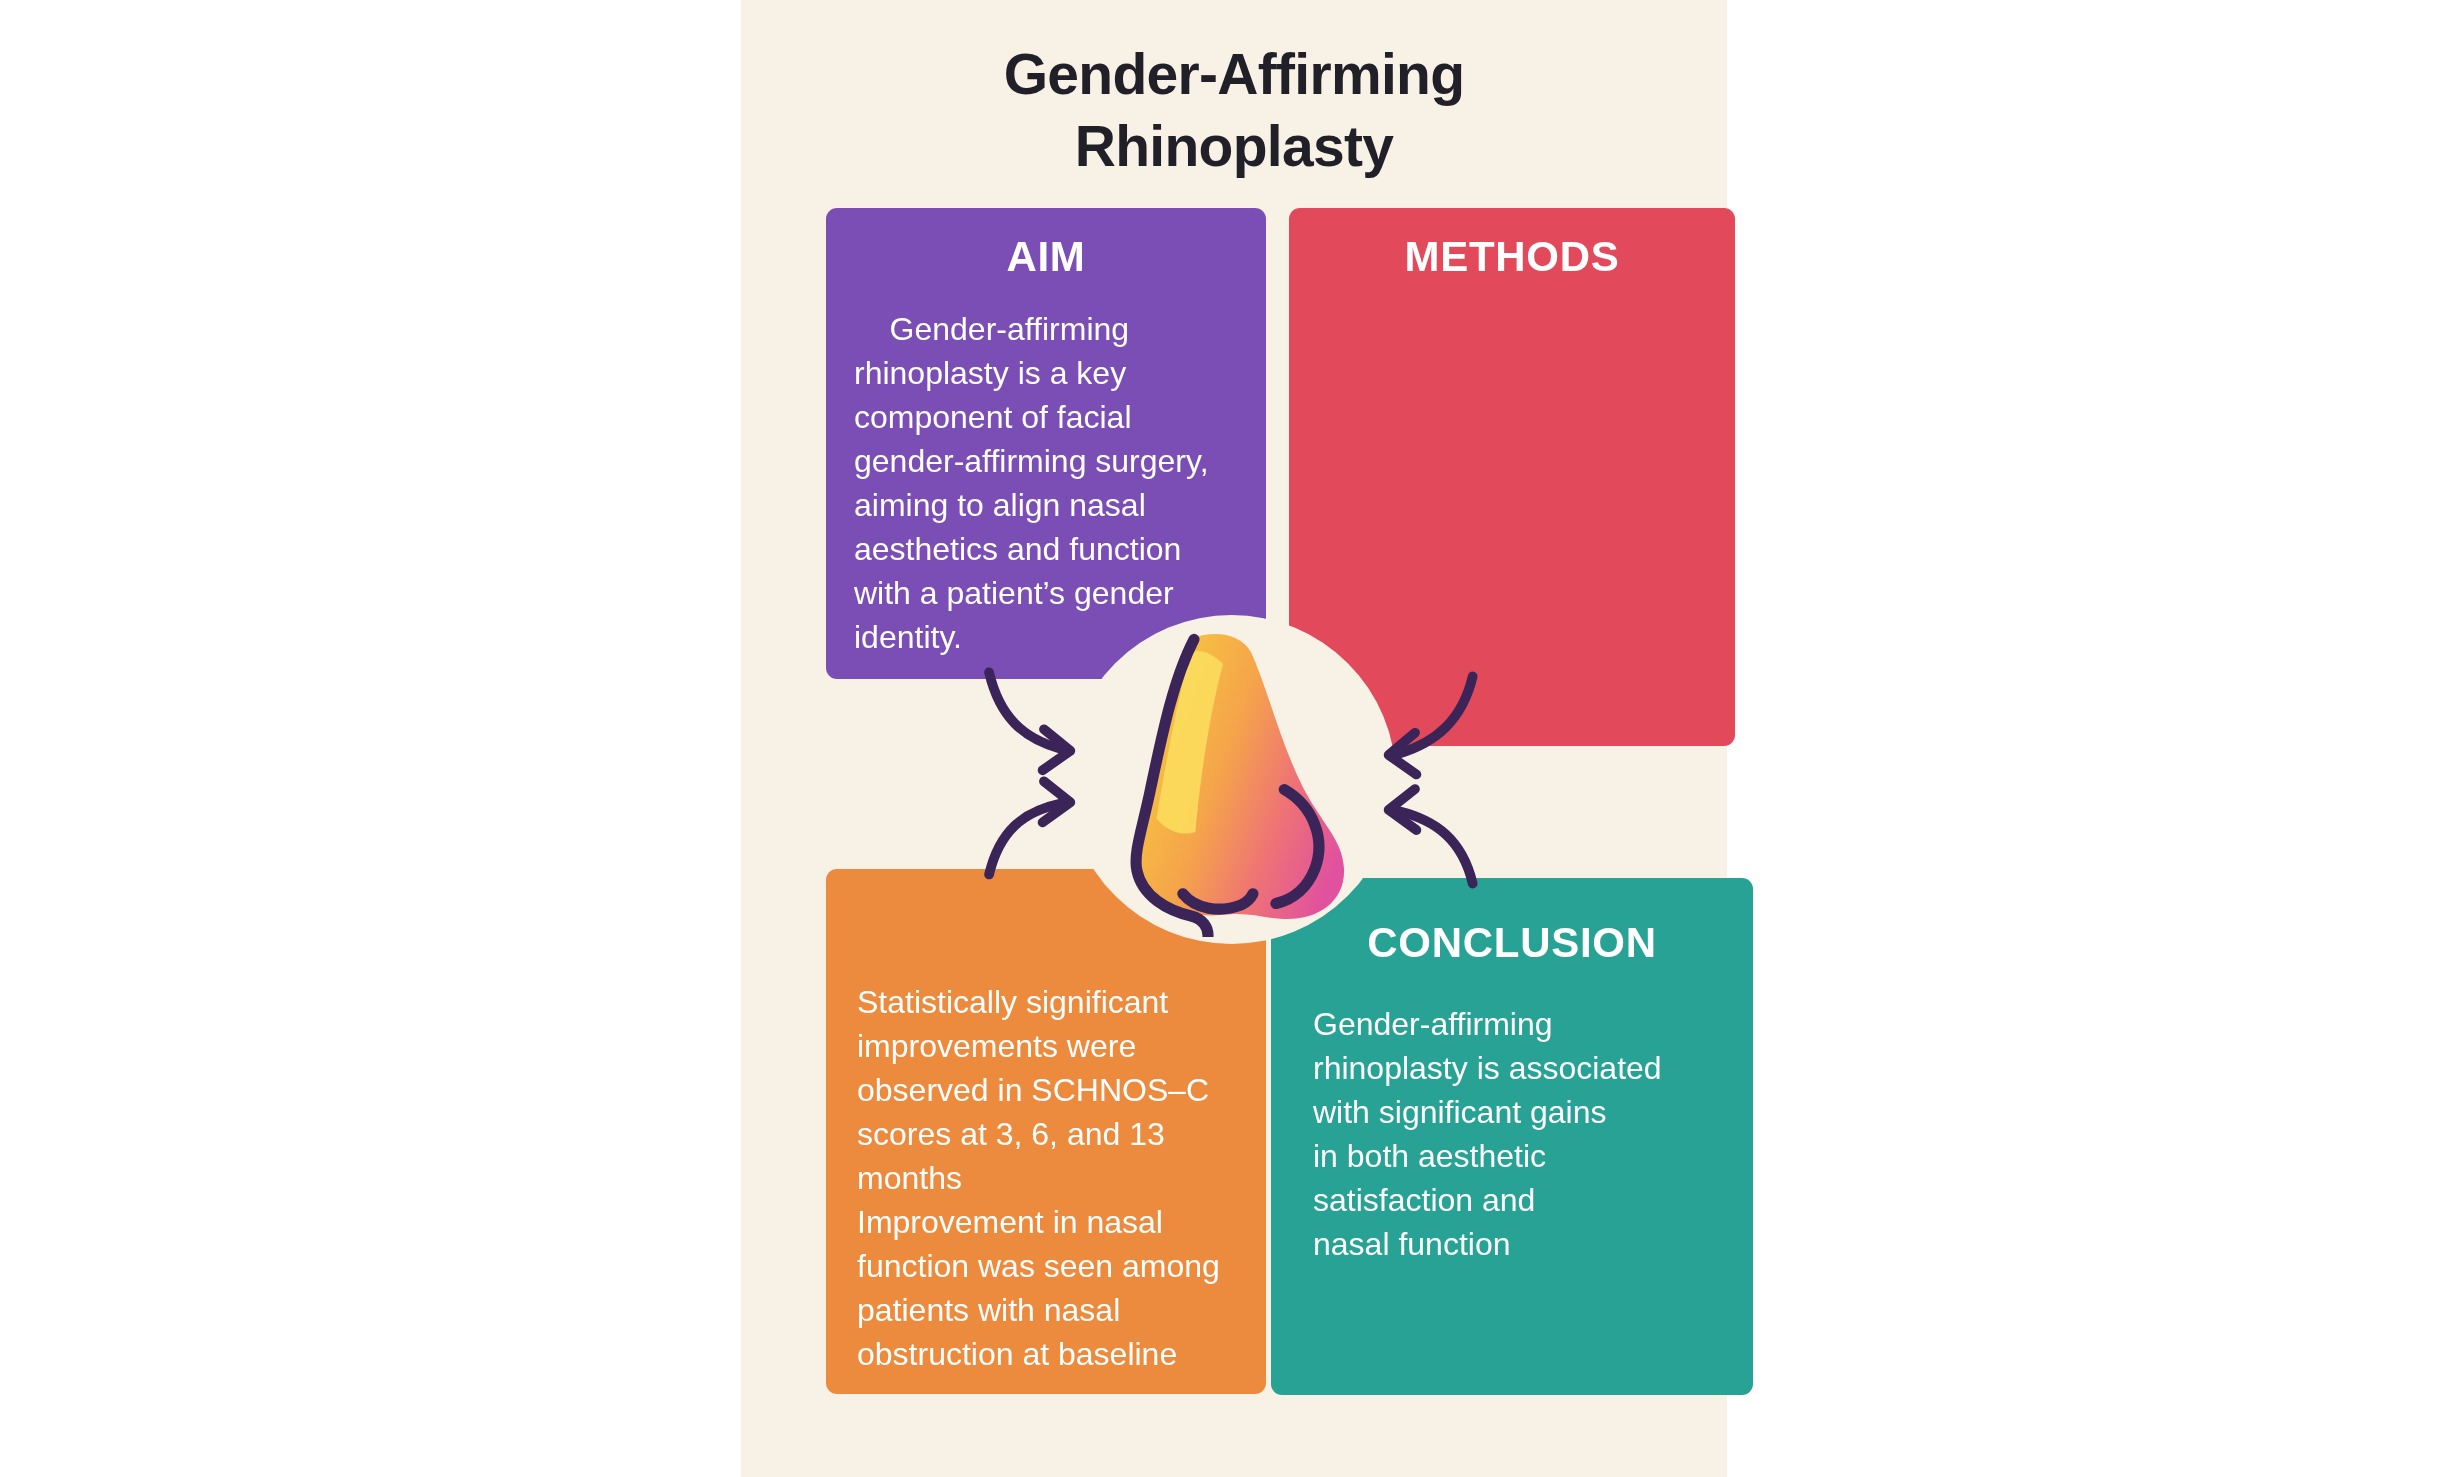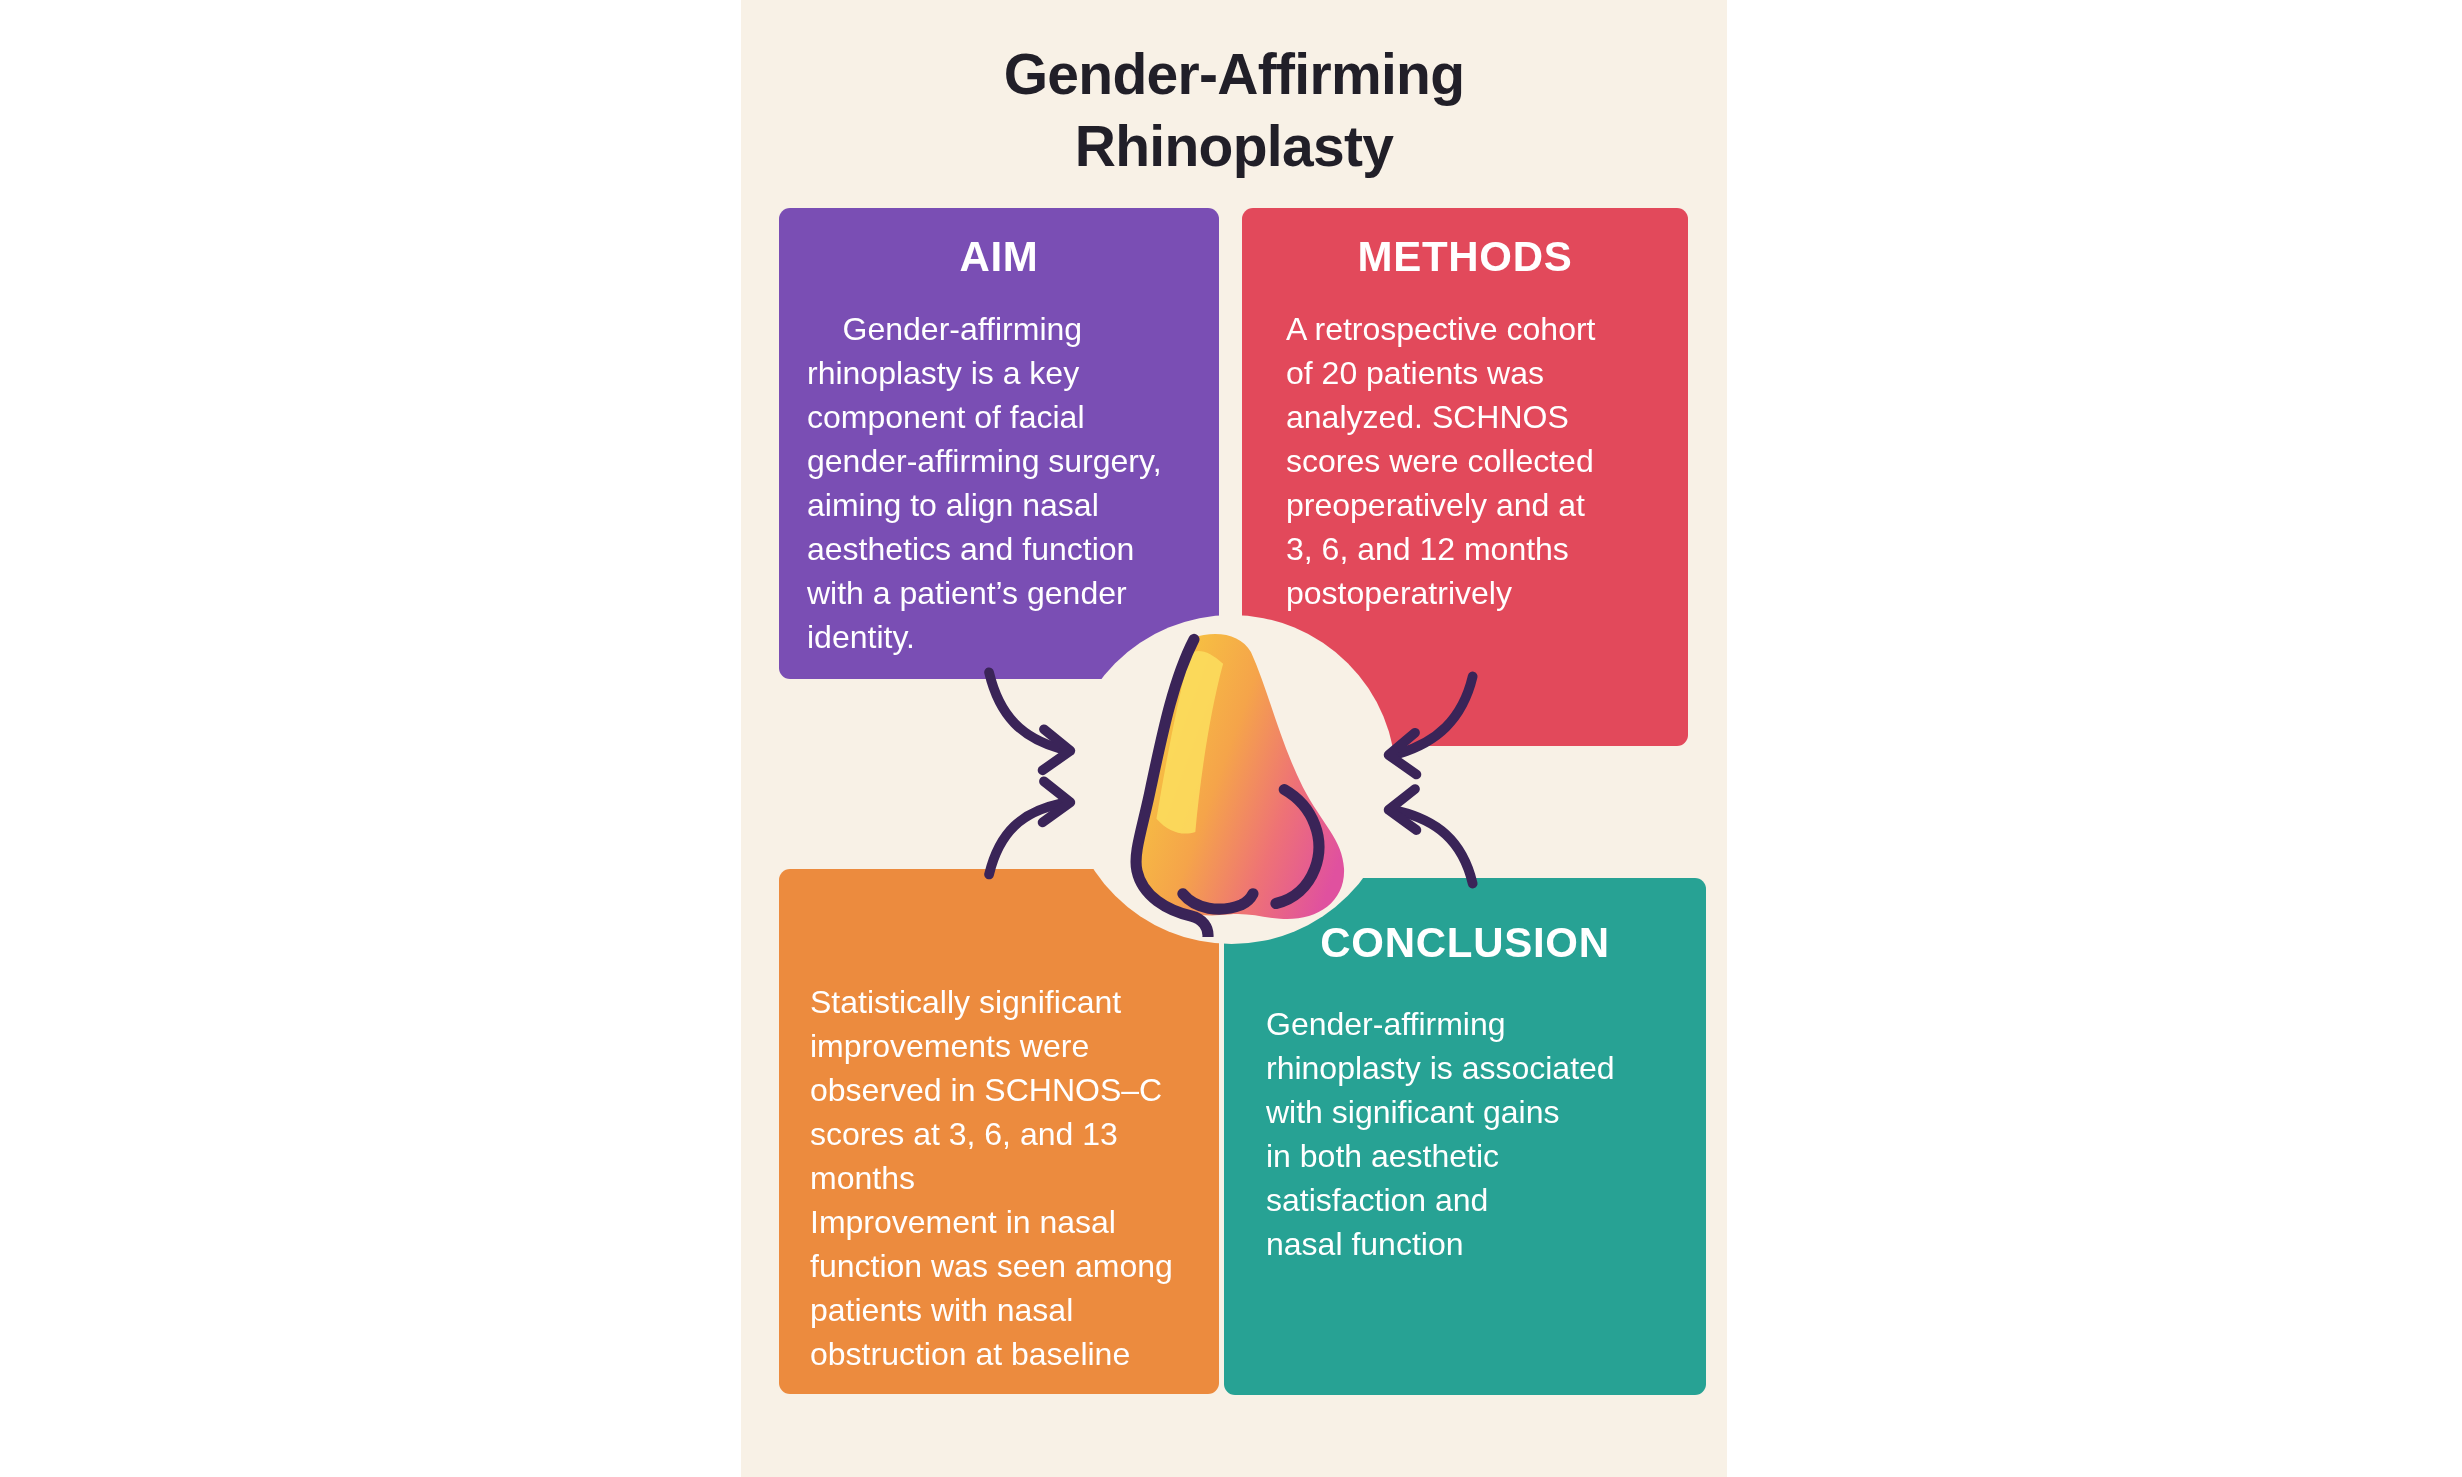--- a/index.html
+++ b/index.html
@@ -17,21 +17,21 @@
   html,body{margin:0;padding:0;}
   body{background:var(--background);font-family:"Liberation Sans",sans-serif;}
   .canvas{position:relative;width:2462px;height:1478px;background:var(--background);overflow:hidden;padding-left:22px;}
   .poster{position:absolute;left:741px;top:0;width:986px;height:1478px;background:var(--poster-background);}
   .title{
     position:absolute;top:38px;left:0;width:100%;
     margin:0;text-align:center;white-space:pre-line;
     font-size:57px;line-height:72px;font-weight:700;color:var(--title-text);
     letter-spacing:-0.7px;
   }
-  .panel{position:absolute;border-radius:11px;color:var(--panel-text);}
+  .panel{position:absolute;border-radius:11px;color:var(--panel-text);margin-left:47px;}
   .panel h2{
     position:absolute;top:28px;left:0;right:0;margin:0;text-align:center;
     font-size:42px;line-height:1;font-weight:700;letter-spacing:0.7px;color:var(--panel-text);
   }
   .panel .body{
     position:absolute;margin:0;white-space:pre-wrap;
     font-size:32px;line-height:44px;font-weight:400;color:var(--panel-text);
   }
   .panel-aim{left:38px;top:208px;width:440px;height:471px;background:var(--aim-panel);}
   .panel-aim .body{top:99px;left:28px;right:9.7px;}
@@ -65,27 +65,20 @@
 component of facial
 gender-affirming surgery,
 aiming to align nasal
 aesthetics and function
 with a patient’s gender
 identity.</p>
     </section>
 
     <section class="panel panel-methods">
       <h2>METHODS</h2>
-      <p class="body">A retrospective cohort
-of 20 patients was
-analyzed. SCHNOS
-scores were collected
-preoperatively and at
-3, 6, and 12 months
-postoperatrively</p>
     </section>
 
     <section class="panel panel-results">
       <p class="body">Statistically significant
 improvements were
 observed in SCHNOS–C
 scores at 3, 6, and 13
 months
 Improvement in nasal
 function was seen among

